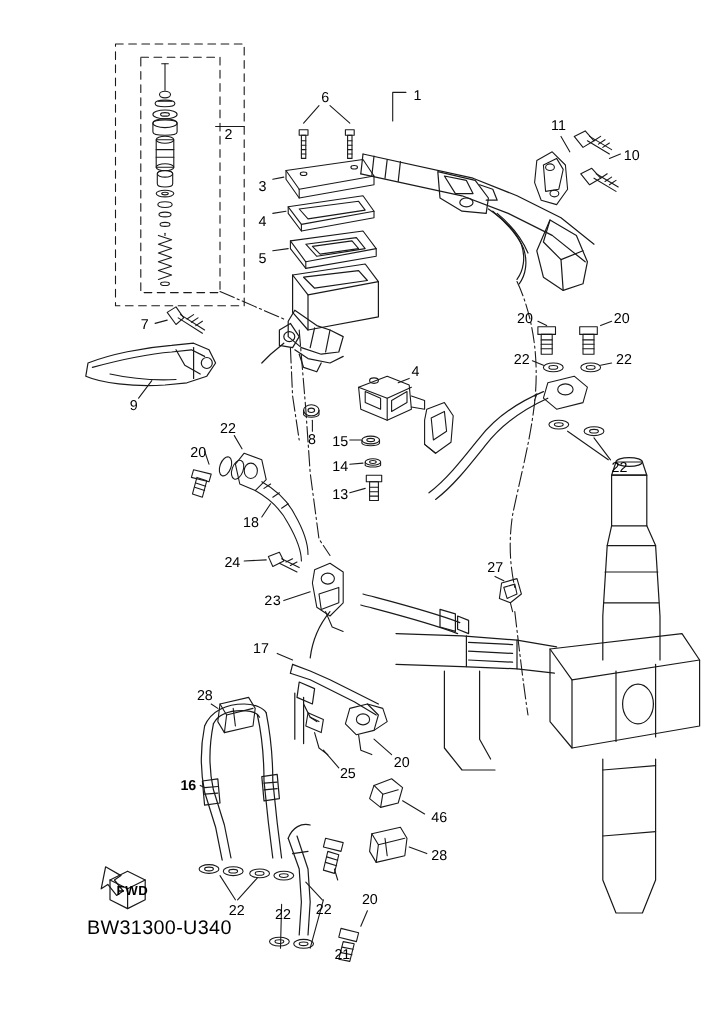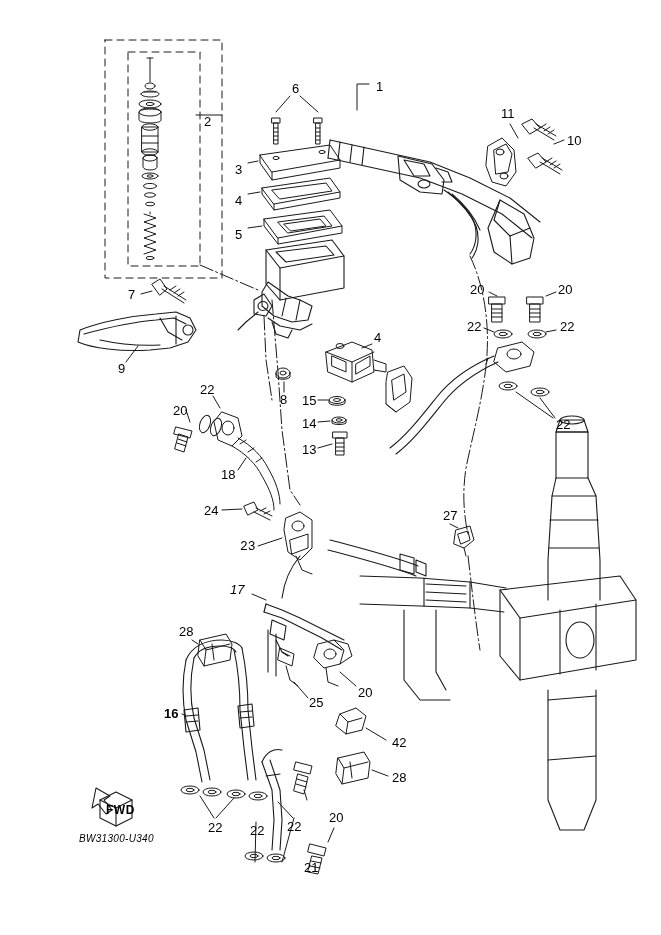--- a/index.html
+++ b/index.html
@@ -29,25 +29,24 @@
     font-family: "Liberation Sans", sans-serif;
     font-size: 13px;
     color: #000000;
     white-space: nowrap;
     line-height: 1;
     user-select: none;
   }
   .partcode {
     position: absolute;
     font-family: "Liberation Sans", sans-serif;
-    font-size: 10px;
+    font-size: 18px;
     color: #000000;
     letter-spacing: 0.3px;
     white-space: nowrap;
-    font-style: italic;
   }
   .fwd-label {
     position: absolute;
     font-family: "Liberation Sans", sans-serif;
     font-size: 12px;
     font-weight: bold;
     color: #000000;
     letter-spacing: 0.5px;
   }
 </style>
@@ -513,39 +512,39 @@
   <div class="callout" style="left:128px; top:288px;">7</div>
   <div class="callout" style="left:280px; top:393px;">8</div>
   <div class="callout" style="left:118px; top:362px;">9</div>
   <div class="callout" style="left:567px; top:134px;">10</div>
   <div class="callout" style="left:501px; top:107px;">11</div>
   <div class="callout" style="left:374px; top:331px;">4</div>
   <div class="callout" style="left:302px; top:443px;">13</div>
   <div class="callout" style="left:302px; top:417px;">14</div>
   <div class="callout" style="left:302px; top:394px;">15</div>
   <div class="callout" style="left:164px; top:707px;font-weight:bold;">16</div>
-  <div class="callout" style="left:230px; top:583px;font-style:italic;">17</div>
+  <div class="callout" style="left:230px; top:583px;">17</div>
   <div class="callout" style="left:221px; top:468px;">18</div>
   <div class="callout" style="left:358px; top:686px;">20</div>
   <div class="callout" style="left:470px; top:283px;">20</div>
   <div class="callout" style="left:558px; top:283px;">20</div>
   <div class="callout" style="left:173px; top:404px;">20</div>
   <div class="callout" style="left:329px; top:811px;">20</div>
   <div class="callout" style="left:304px; top:826px;margin-top:35px;">21</div>
   <div class="callout" style="left:467px; top:320px;">22</div>
   <div class="callout" style="left:560px; top:320px;">22</div>
   <div class="callout" style="left:556px; top:418px;">22</div>
   <div class="callout" style="left:200px; top:383px;">22</div>
   <div class="callout" style="left:208px; top:821px;">22</div>
   <div class="callout" style="left:250px; top:824px;">22</div>
   <div class="callout" style="left:287px; top:820px;">22</div>
   <div class="callout" style="left:240px; top:540px;font-family:Liberation Mono, monospace;">23</div>
   <div class="callout" style="left:204px; top:504px;">24</div>
   <div class="callout" style="left:309px; top:696px;">25</div>
-  <div class="callout" style="left:392px; top:736px;">42</div>
+  <div class="callout" style="left:392px; top:736px;">46</div>
   <div class="callout" style="left:443px; top:509px;">27</div>
   <div class="callout" style="left:179px; top:625px;">28</div>
   <div class="callout" style="left:392px; top:771px;">28</div>
 
   <div class="fwd-label" style="left:106px; top:803px;">FWD</div>
 
   <div class="partcode" style="left:79px; top:833px;">BW31300-U340</div>
 
 </div>
 

